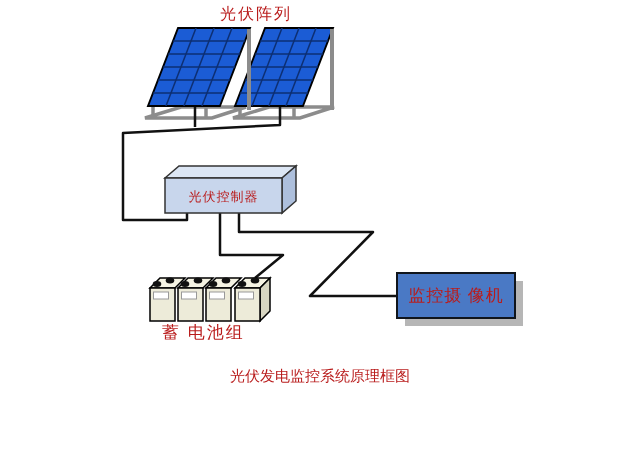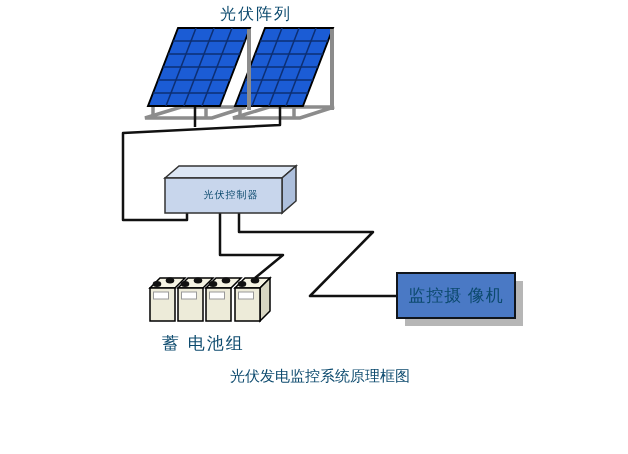--- a/index.html
+++ b/index.html
@@ -1,24 +1,24 @@
 <!DOCTYPE html>
 <html><head>
 <meta charset="utf-8">
 <style>
   html,body{margin:0;padding:0;background:#fff;}
   .stage{
     position:relative;width:628px;height:454px;background:#ffffff;
     font-family:"Liberation Sans",sans-serif;overflow:hidden;
   }
   .stage svg{position:absolute;left:0;top:0;}
-  .lbl{position:absolute;color:#0c4a6e;white-space:nowrap;}
+  .lbl{position:absolute;color:#b91c1c;white-space:nowrap;}
   .lbl-title{left:220px;top:4px;font-size:16px;letter-spacing:2px;}
-  .lbl-controller{left:165px;top:0;width:132px;text-align:center;font-size:10px;letter-spacing:1px;top:188px;}
-  .lbl-battery{left:162px;top:332px;font-size:17px;letter-spacing:2px;}
+  .lbl-controller{left:165px;top:0;width:117px;text-align:center;font-size:13px;letter-spacing:1px;top:188px;}
+  .lbl-battery{left:162px;top:321px;font-size:17px;letter-spacing:2px;}
   .lbl-dc{left:400px;top:245px;width:115px;text-align:center;
     font-family:"Liberation Serif",serif;font-weight:bold;font-size:17px;}
   .lbl-camera{left:397px;top:273px;width:118px;height:45px;display:flex;
     align-items:center;justify-content:center;font-size:17px;letter-spacing:1px;border-radius:18px;}
   .lbl-caption{left:228px;top:358px;width:184px;text-align:center;font-size:15px;margin-top:9px;}
 </style>
 </head>
 <body>
 
 <div class="stage">

